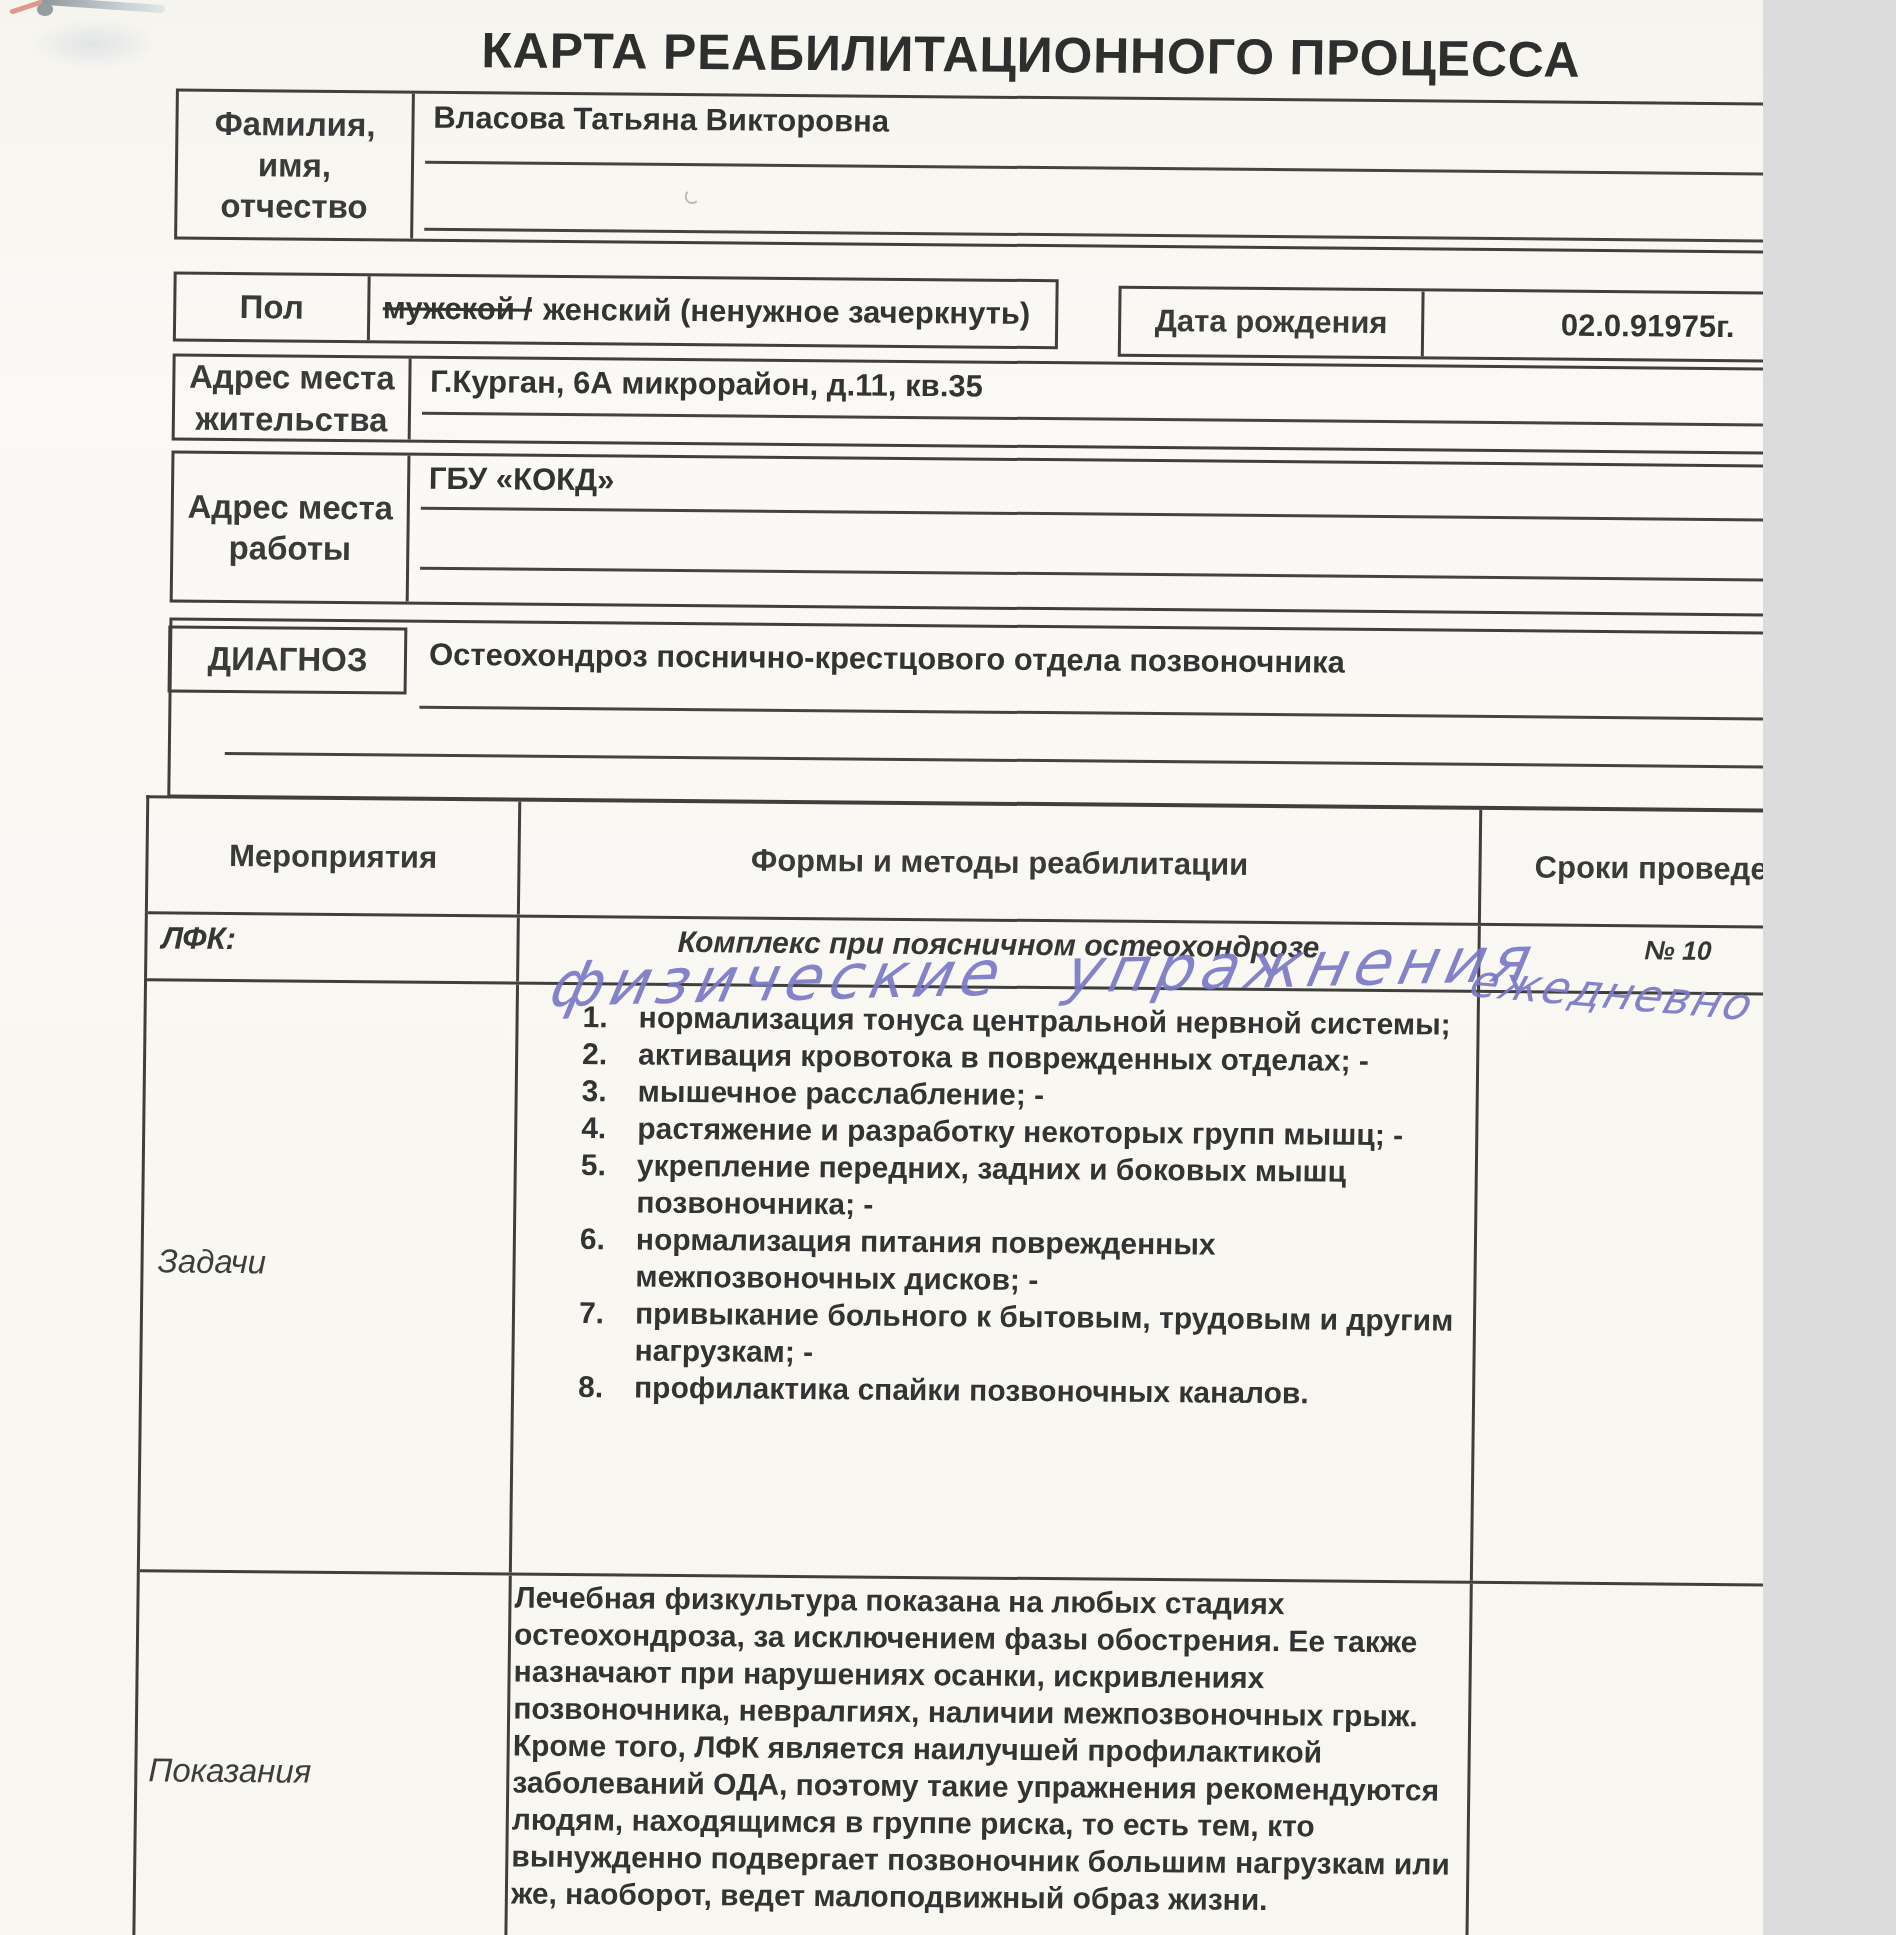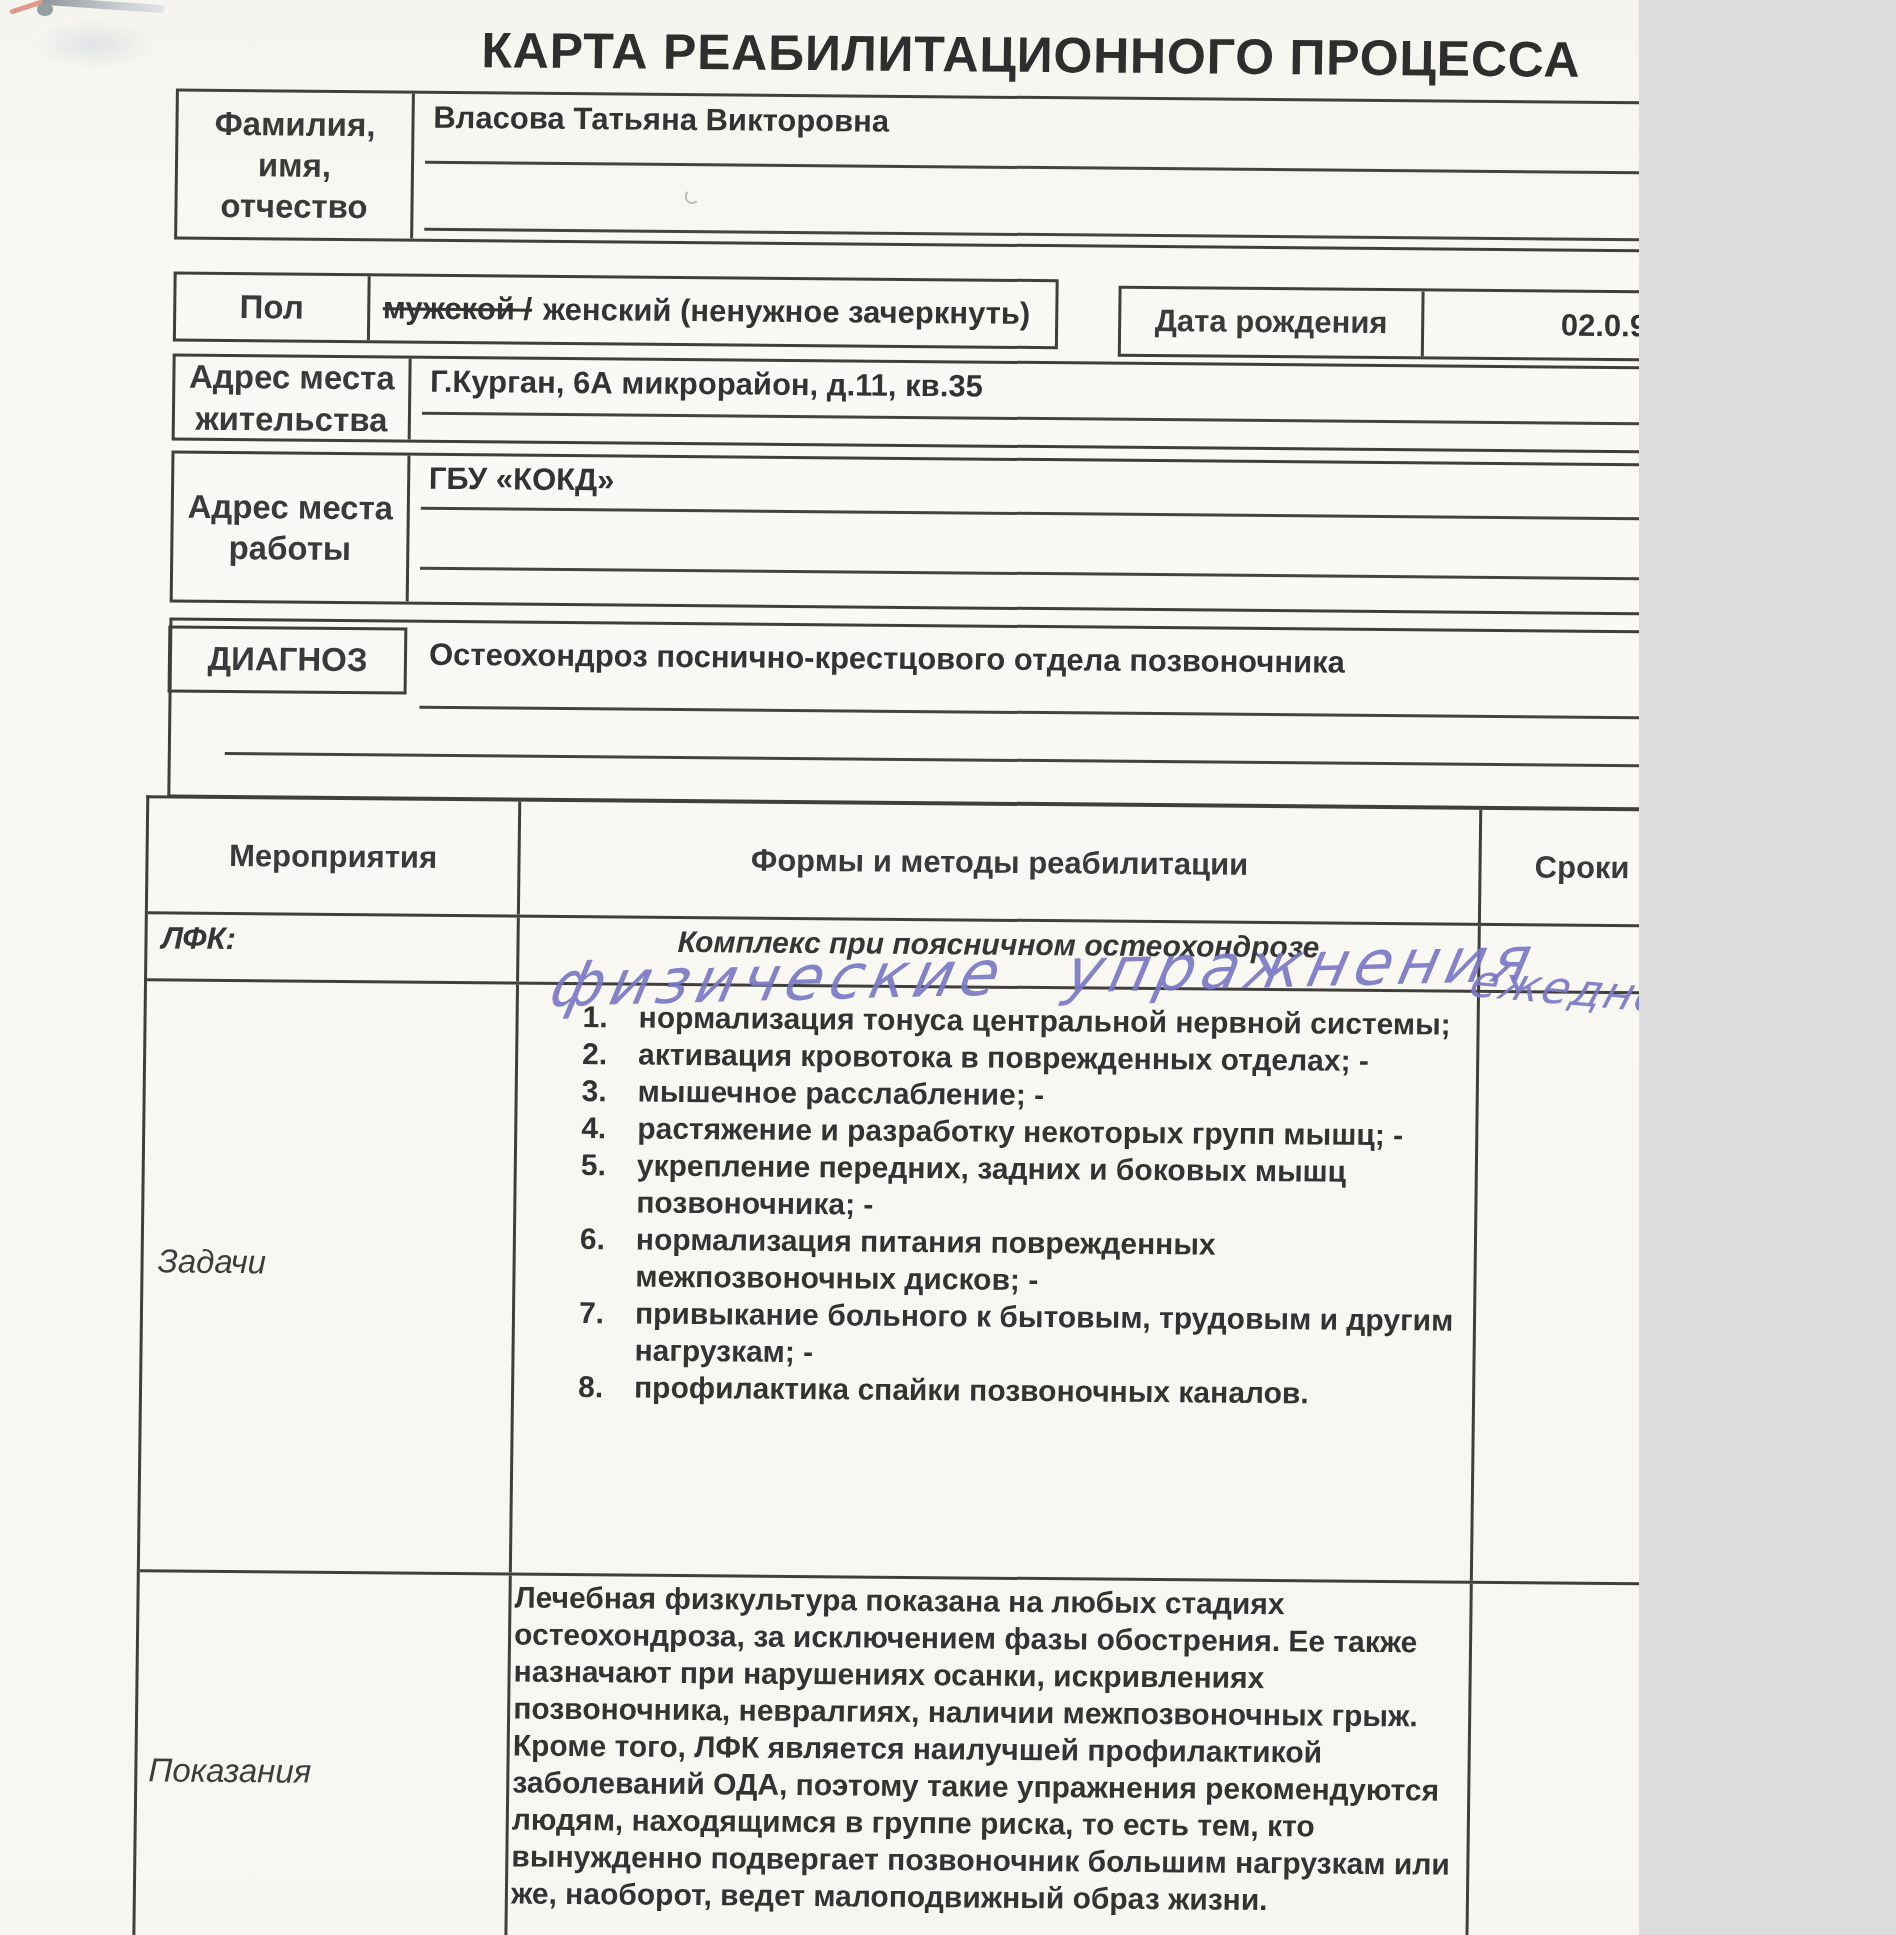--- a/index.html
+++ b/index.html
@@ -1,17 +1,17 @@
 <!DOCTYPE html>
 <html style="font-size:12.5px"><head>
 <meta charset="utf-8">
 <style>
   html,body{margin:0;padding:0;background:#dcdcdc;}
   .sheet{
-    position:relative;width:1639px;height:1936px;overflow:hidden;
+    position:relative;width:1763px;height:1936px;overflow:hidden;
     background:linear-gradient(180deg,#f5f4ee 0%,#faf9f5 20%,#f8f7f2 60%,#f7f6f0 100%);
     font-family:"Liberation Sans",sans-serif;color:#363636;
   }
   .scan{position:absolute;inset:0;transform:skewY(0.5deg) skewX(-0.7deg);transform-origin:0 0;}
 
   .title{position:absolute;left:195px;top:17px;width:1673px;text-align:center;
     font-size:50px;font-weight:bold;color:#2e2e2e;letter-spacing:0.8px;}
 
   
   .fbox{position:absolute;border:3.9px solid #413f3c;display:flex;background:transparent;}

